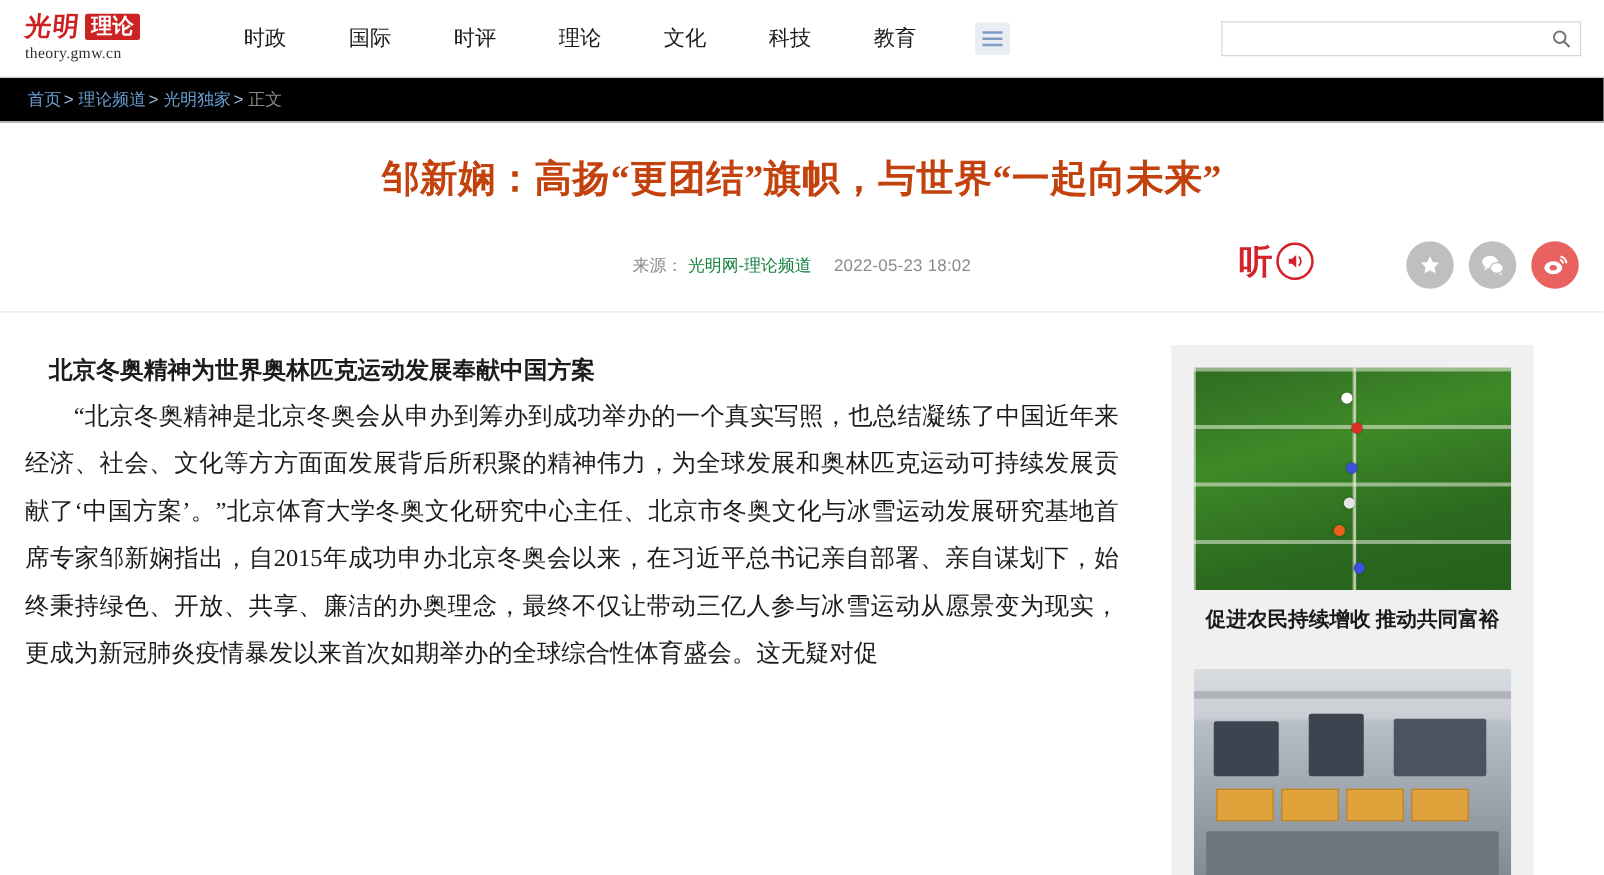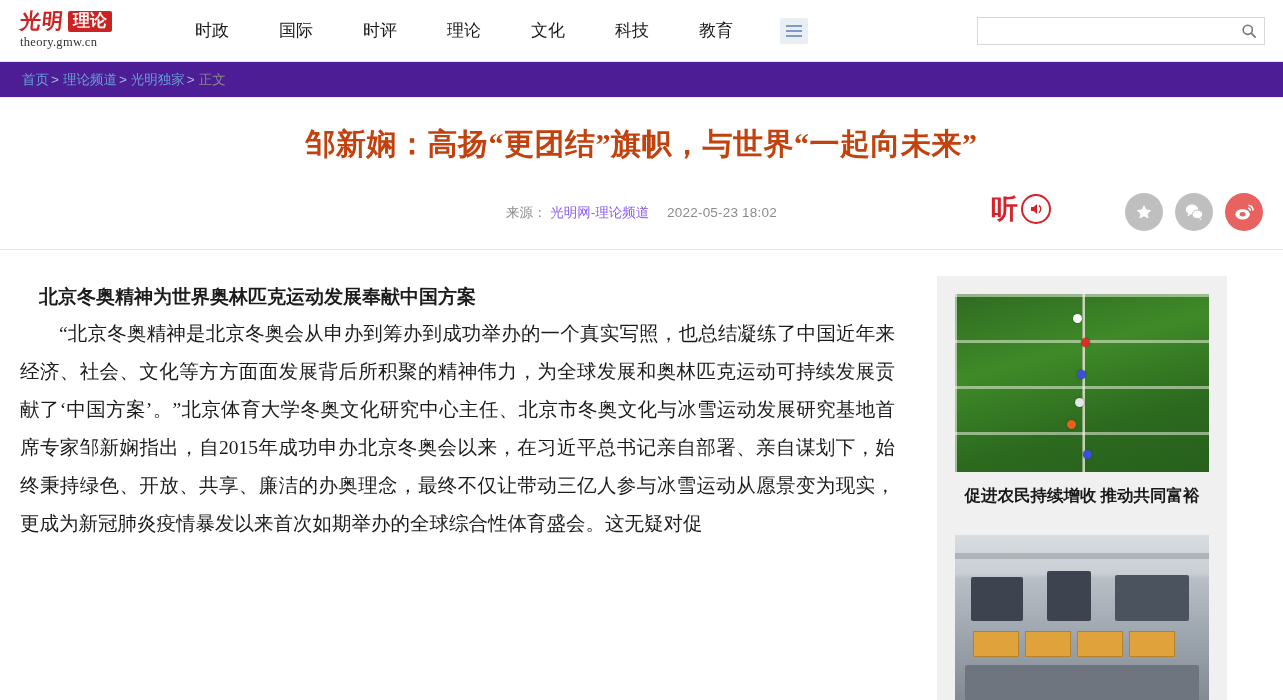--- a/index.html
+++ b/index.html
@@ -120,21 +120,21 @@
 
   
   .breadcrumb {
     height: 36px;
     padding-left: 22px;
     display: flex;
     align-items: center;
     font-size: 13.5px;
     color: #6a9ed4;
     border-bottom: 1px solid #ededed;
-    background: #4c1d95;
+    background: #000000;
   }
   .breadcrumb span.crumb { cursor: pointer; }
   .breadcrumb span.crumb:last-child { color: #888; cursor: default; }
   .breadcrumb .sep { color: #9cbfe0; margin: 0 4px 0 2px; }
 
   
   .article-head {
     border-bottom: 1px solid #e6e6e6;
     padding-top: 26px;
     padding-bottom: 14px;
@@ -154,21 +154,21 @@
     margin-top: 26px;
     position: relative;
     height: 44px;
   }
   .article-source {
     text-align: center;
     font-size: 13.5px;
     color: #8b8b8b;
     line-height: 44px;
   }
-  .article-source .src-link { color: #8b5cf6; }
+  .article-source .src-link { color: #15803d; }
   .article-source .src-date { margin-left: 14px; letter-spacing: 0.2px; }
 
   .listen-btn {
     position: absolute;
     right: 232px;
     top: 0px;
     display: flex;
     align-items: center;
     gap: 2px;
     cursor: pointer;

